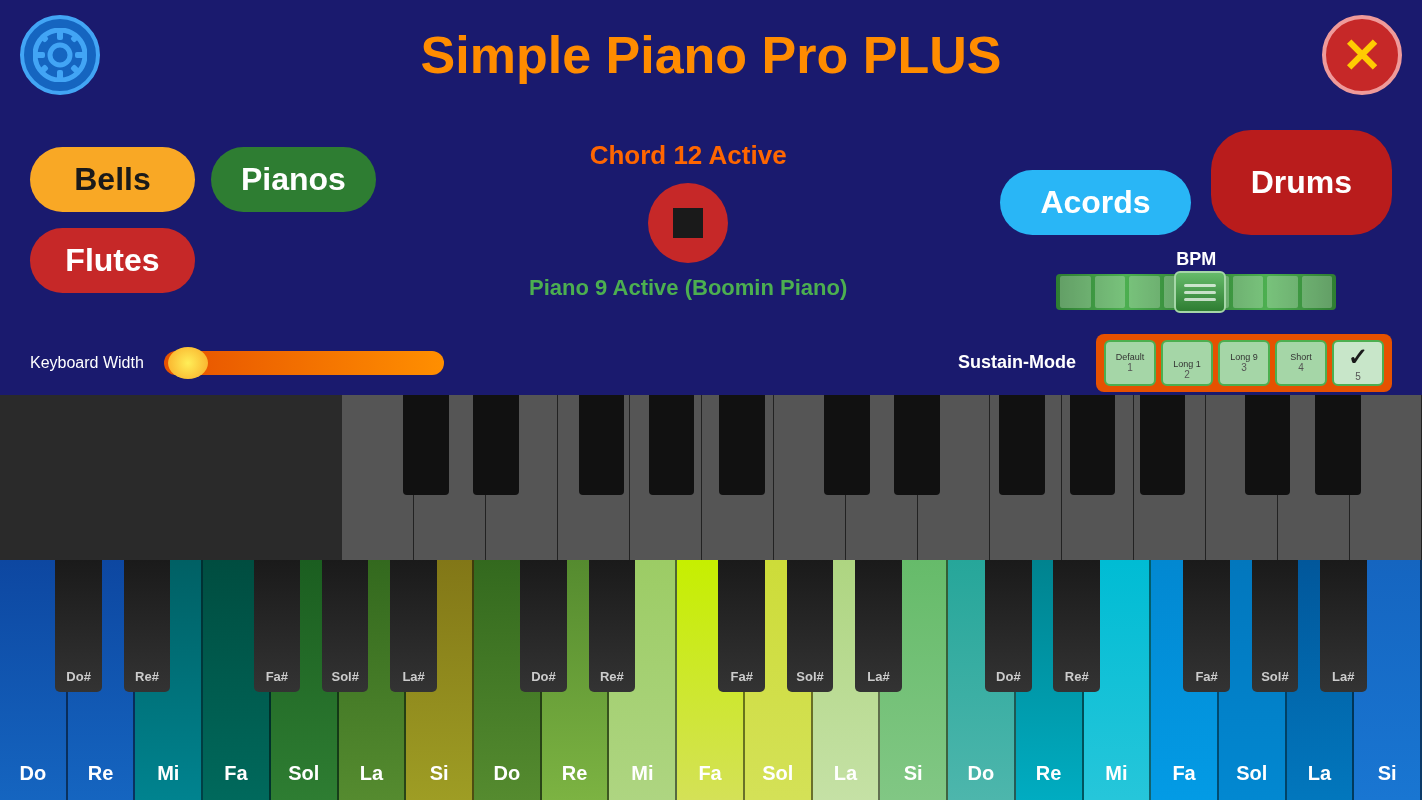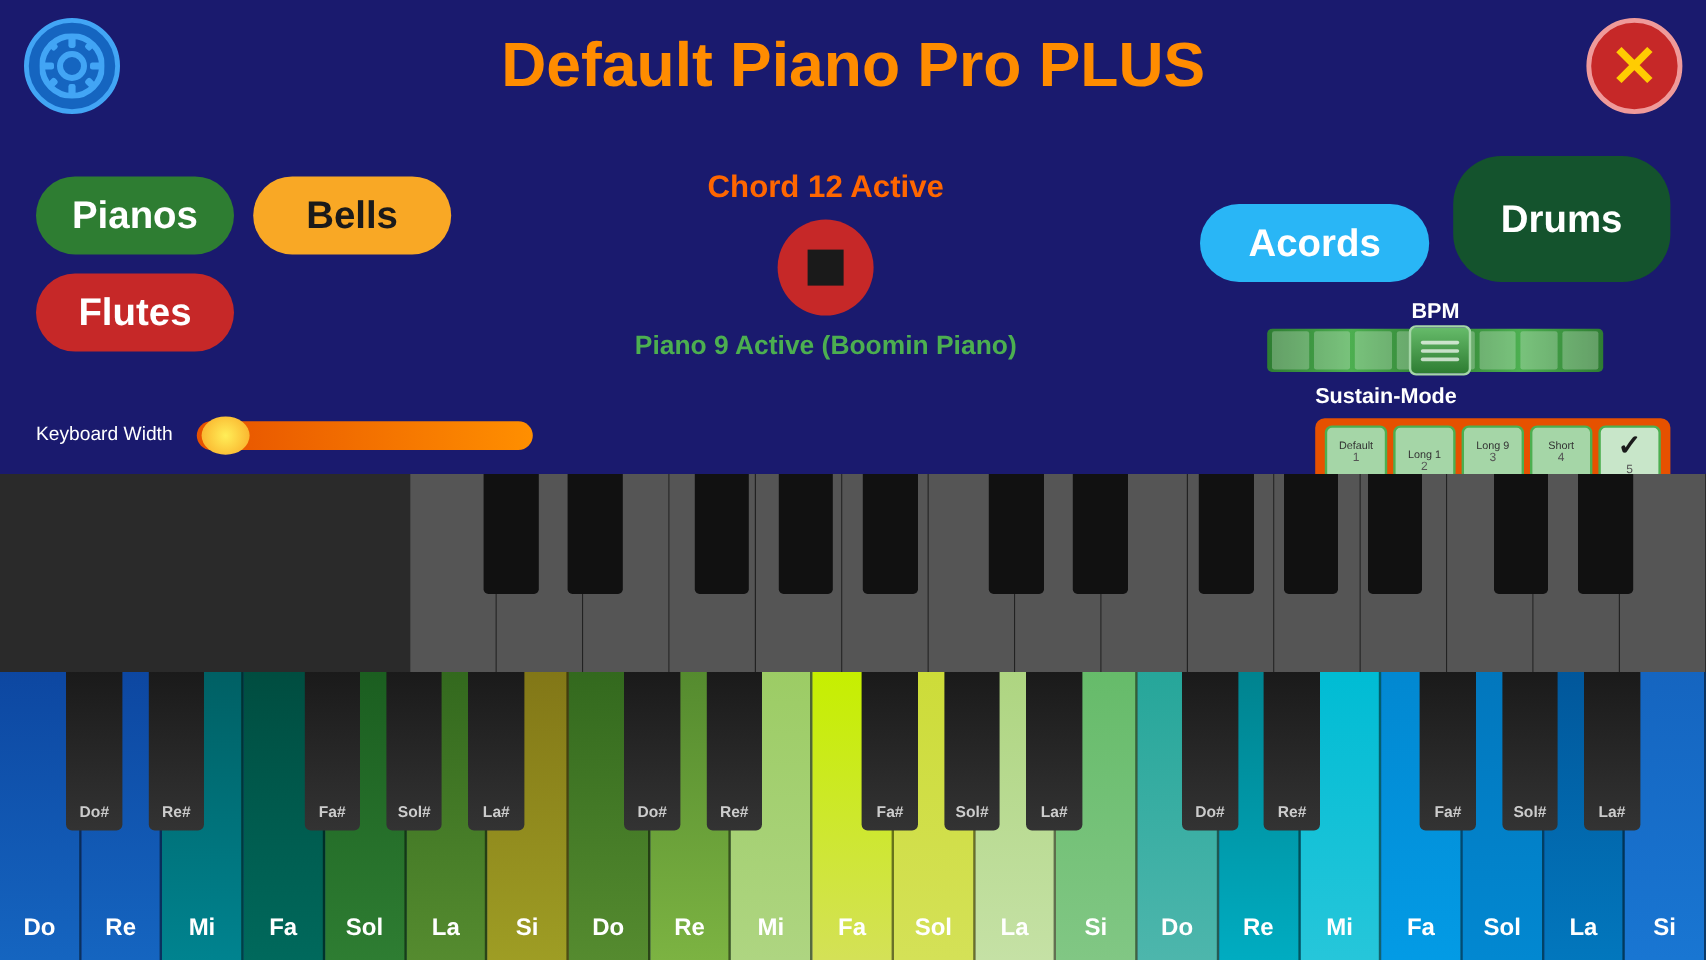--- a/index.html
+++ b/index.html
@@ -218,45 +218,45 @@
         <rect x="24" y="42" width="6" height="10" fill="#42a5f5" rx="2"></rect>
         <rect x="2" y="24" width="10" height="6" fill="#42a5f5" rx="2"></rect>
         <rect x="42" y="24" width="10" height="6" fill="#42a5f5" rx="2"></rect>
         <rect x="7" y="7" width="8" height="6" fill="#42a5f5" rx="2" transform="rotate(45 11 10)"></rect>
         <rect x="38" y="38" width="8" height="6" fill="#42a5f5" rx="2" transform="rotate(45 42 41)"></rect>
         <rect x="38" y="7" width="8" height="6" fill="#42a5f5" rx="2" transform="rotate(-45 42 10)"></rect>
         <rect x="7" y="38" width="8" height="6" fill="#42a5f5" rx="2" transform="rotate(-45 11 41)"></rect>
       </svg>
     </button>
 
-    <h1 id="app-title">Default Piano Pro PLUS</h1>
+    <h1 id="app-title">Simple Piano Pro PLUS</h1>
 
     <button id="close-btn" style="position:absolute;right:20px;top:15px;width:80px;height:80px;border-radius:50%;background:#c62828;border:4px solid #ef9a9a;display:flex;align-items:center;justify-content:center;cursor:pointer;font-size:48px;color:#ffcc02;font-weight:bold;">✕</button>
   </div>
 
   <div style="height:220px;background:#1a1a6e;display:flex;align-items:center;padding:0 30px;gap:20px;position:relative;">
 
     <div id="instrument-buttons">
+      <button id="bells-btn" class="instrument-btn" style="background:#f9a825;border:none;border-radius:40px;font-size:32px;font-weight:bold;padding:14px 30px;cursor:pointer;color:#1a1a1a;min-width:160px;">Bells</button>
       <button id="pianos-btn" class="instrument-btn" style="background:#2e7d32;border:none;border-radius:40px;font-size:32px;font-weight:bold;padding:14px 30px;cursor:pointer;color:white;min-width:160px;">Pianos</button>
-      <button id="bells-btn" class="instrument-btn" style="background:#f9a825;border:none;border-radius:40px;font-size:32px;font-weight:bold;padding:14px 30px;cursor:pointer;color:#1a1a1a;min-width:160px;">Bells</button>
       <button id="flutes-btn" class="instrument-btn" style="background:#c62828;border:none;border-radius:40px;font-size:32px;font-weight:bold;padding:14px 30px;cursor:pointer;color:#ffffff;min-width:160px;">Flutes</button>
     </div>
 
     <div id="center-controls" style="flex:1;display:flex;flex-direction:column;align-items:center;justify-content:center;gap:12px;">
       <div id="chord-label" style="font-size:26px;font-weight:bold;color:#ff6600;">Chord 12 Active</div>
       <button id="record-btn" style="width:80px;height:80px;border-radius:50%;background:#c62828;border:none;cursor:pointer;display:flex;align-items:center;justify-content:center;">
         <div style="width:30px;height:30px;background:#1a1a1a;"></div>
       </button>
       <div id="piano-label" style="font-size:22px;font-weight:bold;color:#4caf50;">Piano 9 Active (Boomin Piano)</div>
     </div>
 
     <div id="right-controls" style="display:flex;flex-direction:column;align-items:center;gap:14px;">
       <div style="display:flex;gap:20px;">
         <button id="acords-btn" style="background:#29b6f6;border:none;border-radius:40px;font-size:32px;font-weight:bold;padding:14px 40px;cursor:pointer;color:white;">Acords</button>
-        <button id="drums-btn" style="background:#14532d;border:none;border-radius:40px;font-size:32px;font-weight:bold;padding:14px 40px;cursor:pointer;color:white;">Drums</button>
+        <button id="drums-btn" style="background:#b91c1c;border:none;border-radius:40px;font-size:32px;font-weight:bold;padding:14px 40px;cursor:pointer;color:white;">Drums</button>
       </div>
       <div id="bpm-section" style="display:flex;flex-direction:column;align-items:center;gap:4px;">
         <div id="bpm-label" style="font-size:18px;color:white;font-weight:bold;">BPM</div>
         <div id="bpm-slider-container" style="width:280px;height:36px;background:linear-gradient(to right,#2e7d32,#4caf50,#2e7d32,#4caf50,#2e7d32);border-radius:4px;position:relative;display:flex;align-items:center;">
 
           <div style="position:absolute;inset:0;display:flex;align-items:stretch;padding:2px 4px;gap:4px;">
             <div style="flex:1;background:rgba(255,255,255,0.25);border-radius:2px;"></div>
             <div style="flex:1;background:rgba(255,255,255,0.25);border-radius:2px;"></div>
             <div style="flex:1;background:rgba(255,255,255,0.25);border-radius:2px;"></div>
             <div style="flex:1;background:rgba(255,255,255,0.25);border-radius:2px;"></div>
@@ -275,21 +275,21 @@
       </div>
     </div>
   </div>
 
   <div style="height:65px;background:#1a1a6e;display:flex;align-items:center;padding:0 30px;gap:20px;position:relative;">
     <div style="font-size:16px;color:white;white-space:nowrap;">Keyboard Width</div>
     <div style="width:280px;height:24px;background:linear-gradient(to right,#e65100,#ff8f00);border-radius:20px;position:relative;">
       <div style="position:absolute;left:4px;top:50%;transform:translateY(-50%);width:40px;height:32px;background:radial-gradient(circle,#ffee58,#f9a825);border-radius:50%;"></div>
     </div>
 
-    <div style="position:absolute;right:30px;top:50%;transform:translateY(-50%);display:flex;flex-direction:column;align-items:flex-start;gap:8px;">
+    <div style="position:absolute;right:30px;top:50%;transform:translateY(-50%);display:flex;flex-direction:row;align-items:center;gap:20px;">
       <div style="font-size:18px;color:white;font-weight:bold;">Sustain-Mode</div>
       <div style="display:flex;gap:5px;background:#e65100;padding:6px 8px;border-radius:8px;">
         <button style="width:52px;height:46px;background:#a5d6a7;border:2px solid #4caf50;border-radius:6px;cursor:pointer;display:flex;flex-direction:column;align-items:center;justify-content:center;">
           <span style="font-size:9px;color:#333;">Default</span>
           <span style="font-size:10px;color:#555;">1</span>
         </button>
         <button style="width:52px;height:46px;background:#a5d6a7;border:2px solid #4caf50;border-radius:6px;cursor:pointer;display:flex;flex-direction:column;align-items:center;justify-content:center;">
           <span style="font-size:9px;color:#333;margin-top:13px;">Long 1</span>
           <span style="font-size:10px;color:#555;">2</span>
         </button>

